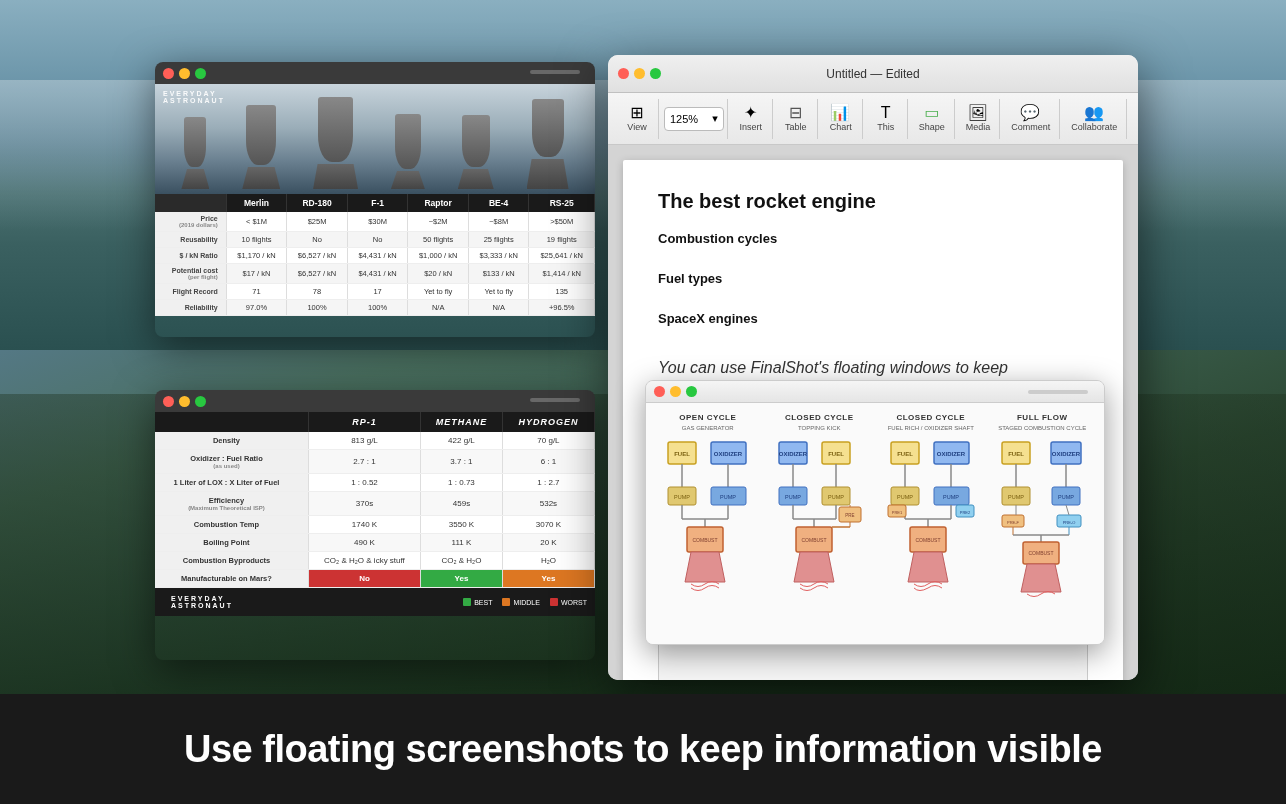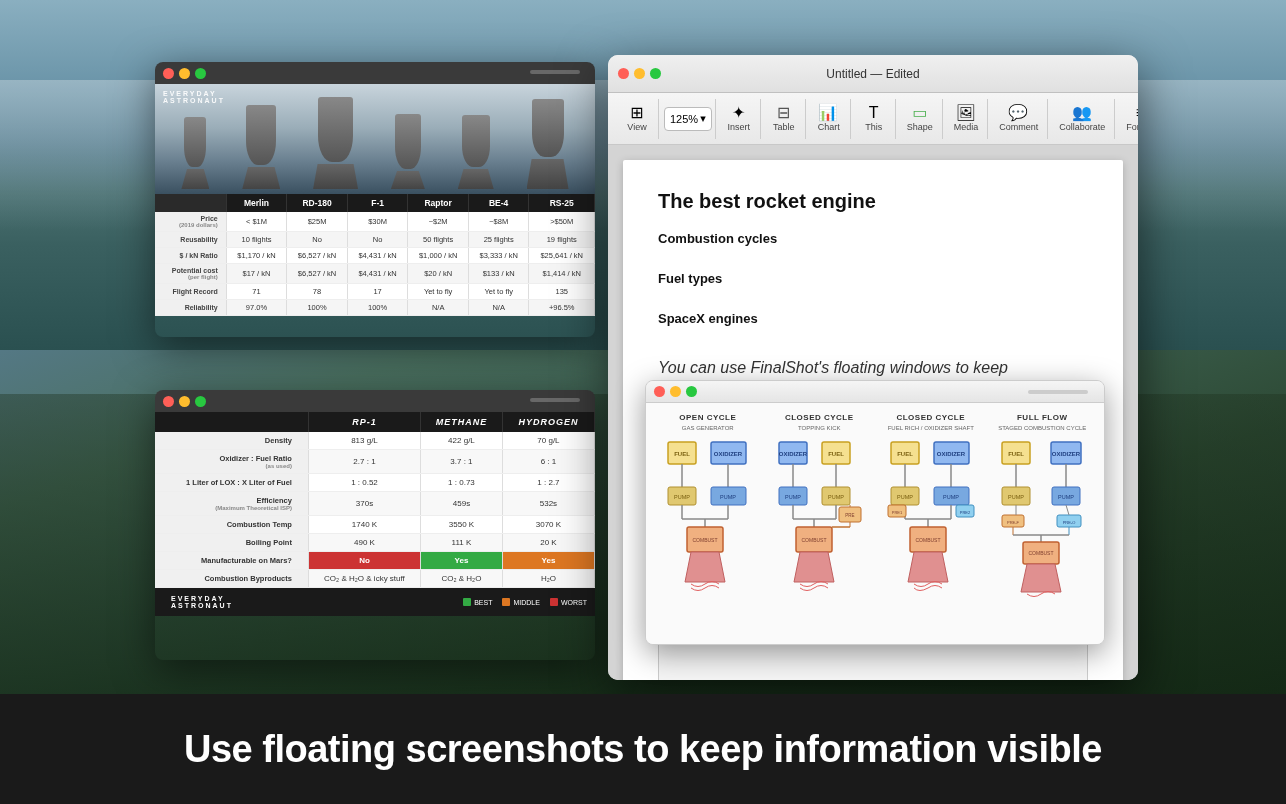--- a/index.html
+++ b/index.html
@@ -199,21 +199,21 @@
     .fuel-table td {
       padding: 4px 6px;
       border-right: 1px solid #ddd;
       border-bottom: 1px solid #eee;
       text-align: center;
       font-size: 8px;
       color: #333;
     }
 
     .fuel-table td:first-child {
-      text-align: right;
+      text-align: center;
       font-weight: 600;
       background: #f0f0f0;
       font-size: 7.5px;
       color: #333;
       padding-right: 16px;
     }
 
     .fuel-table tr:nth-child(even) {
       background: #f8f8f8;
     }
@@ -361,21 +361,21 @@
       color: #444;
     }
 
     .toolbar-btn-active .toolbar-btn-icon {
       color: #0064d2;
     }
 
     .zoom-control {
       display: flex;
       align-items: center;
-      gap: 2px;
+      gap: 14px;
       padding: 2px 5px;
       border: 1px solid #bbb;
       border-radius: 4px;
       background: white;
       font-size: 11px;
       cursor: pointer;
       height: 24px;
     }
 
     .main-content {
@@ -673,30 +673,30 @@
             <td>3550 K</td>
             <td>3070 K</td>
           </tr>
           <tr>
             <td>Boiling Point</td>
             <td>490 K</td>
             <td>111 K</td>
             <td>20 K</td>
           </tr>
           <tr>
+            <td>Combustion Byproducts</td>
+            <td>CO₂ &amp; H₂O &amp; icky stuff</td>
+            <td>CO₂ &amp; H₂O</td>
+            <td>H₂O</td>
+          </tr>
+          <tr>
             <td style="font-weight:700;">Manufacturable on Mars?</td>
             <td class="mars-cell-no">No</td>
             <td class="mars-cell-yes-green">Yes</td>
             <td class="mars-cell-yes-orange">Yes</td>
-          </tr>
-          <tr>
-            <td>Combustion Byproducts</td>
-            <td>CO₂ &amp; H₂O &amp; icky stuff</td>
-            <td>CO₂ &amp; H₂O</td>
-            <td>H₂O</td>
           </tr>
         </tbody>
       </table>
     </div>
     <div class="legend-row">
       <div class="everyday-logo">
         <div class="everyday-logo-text">EVERYDAY<br>ASTRONAUT</div>
       </div>
       <div style="flex:1;"></div>
       <div class="legend-item">

